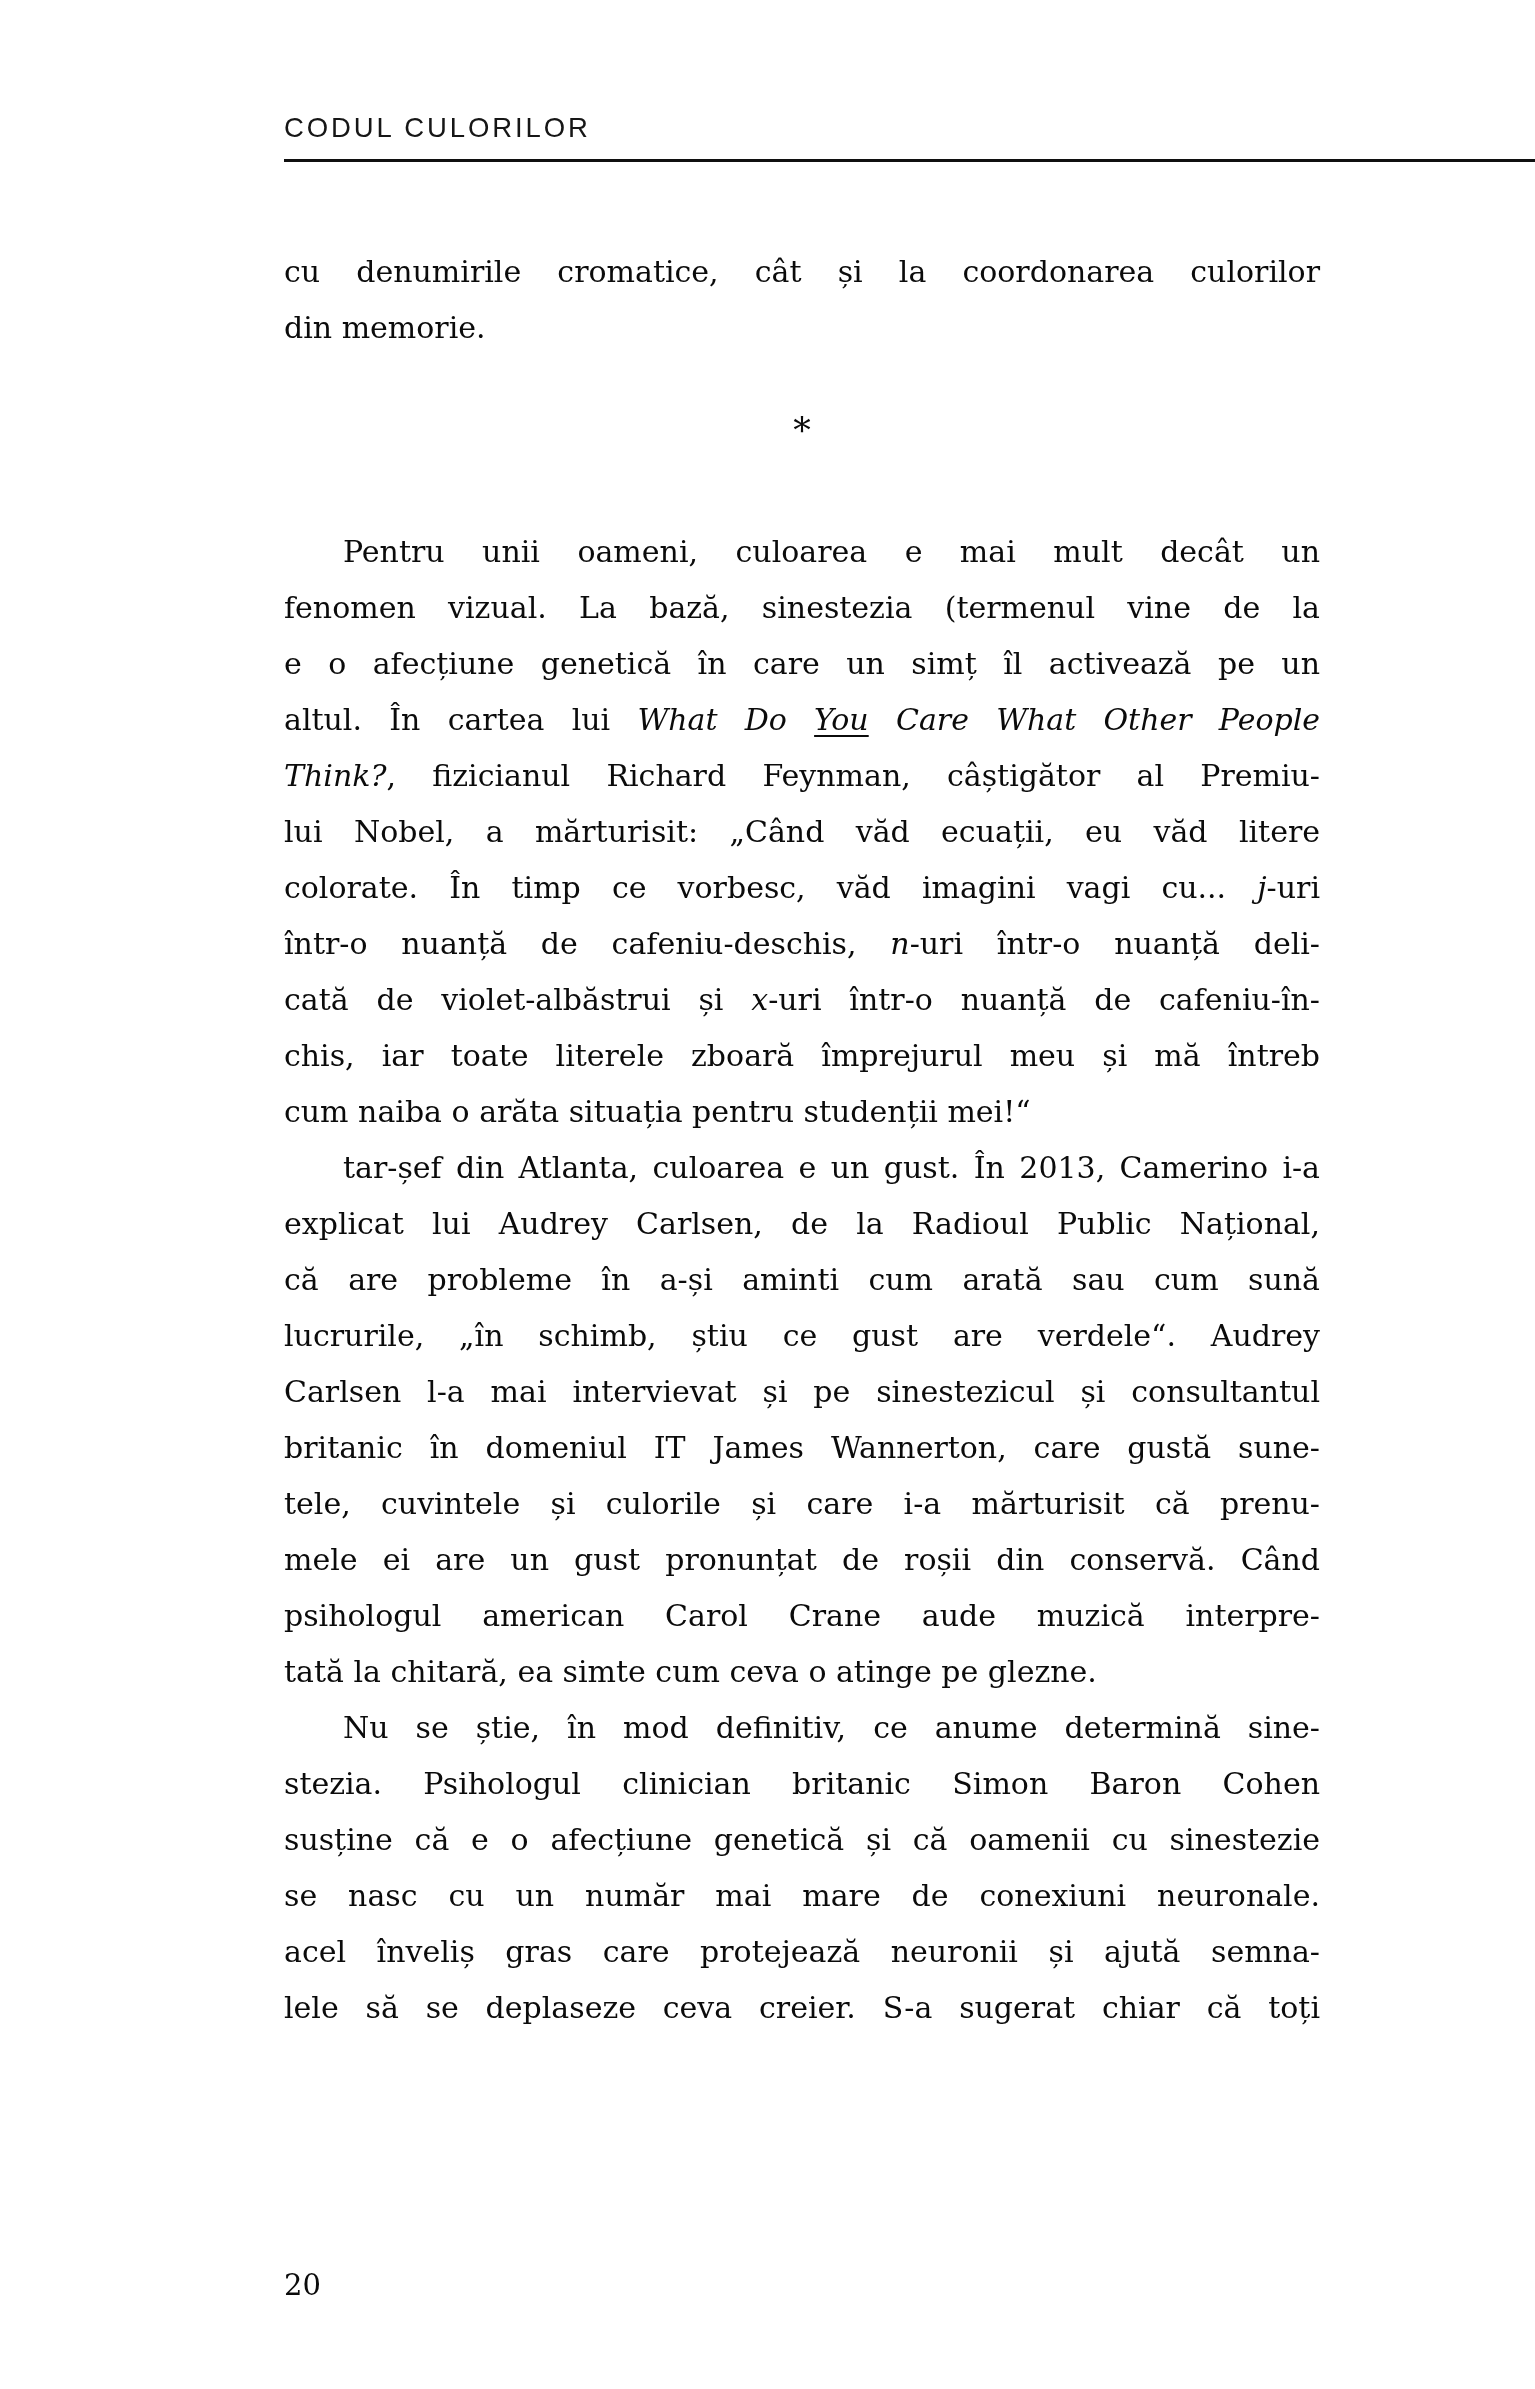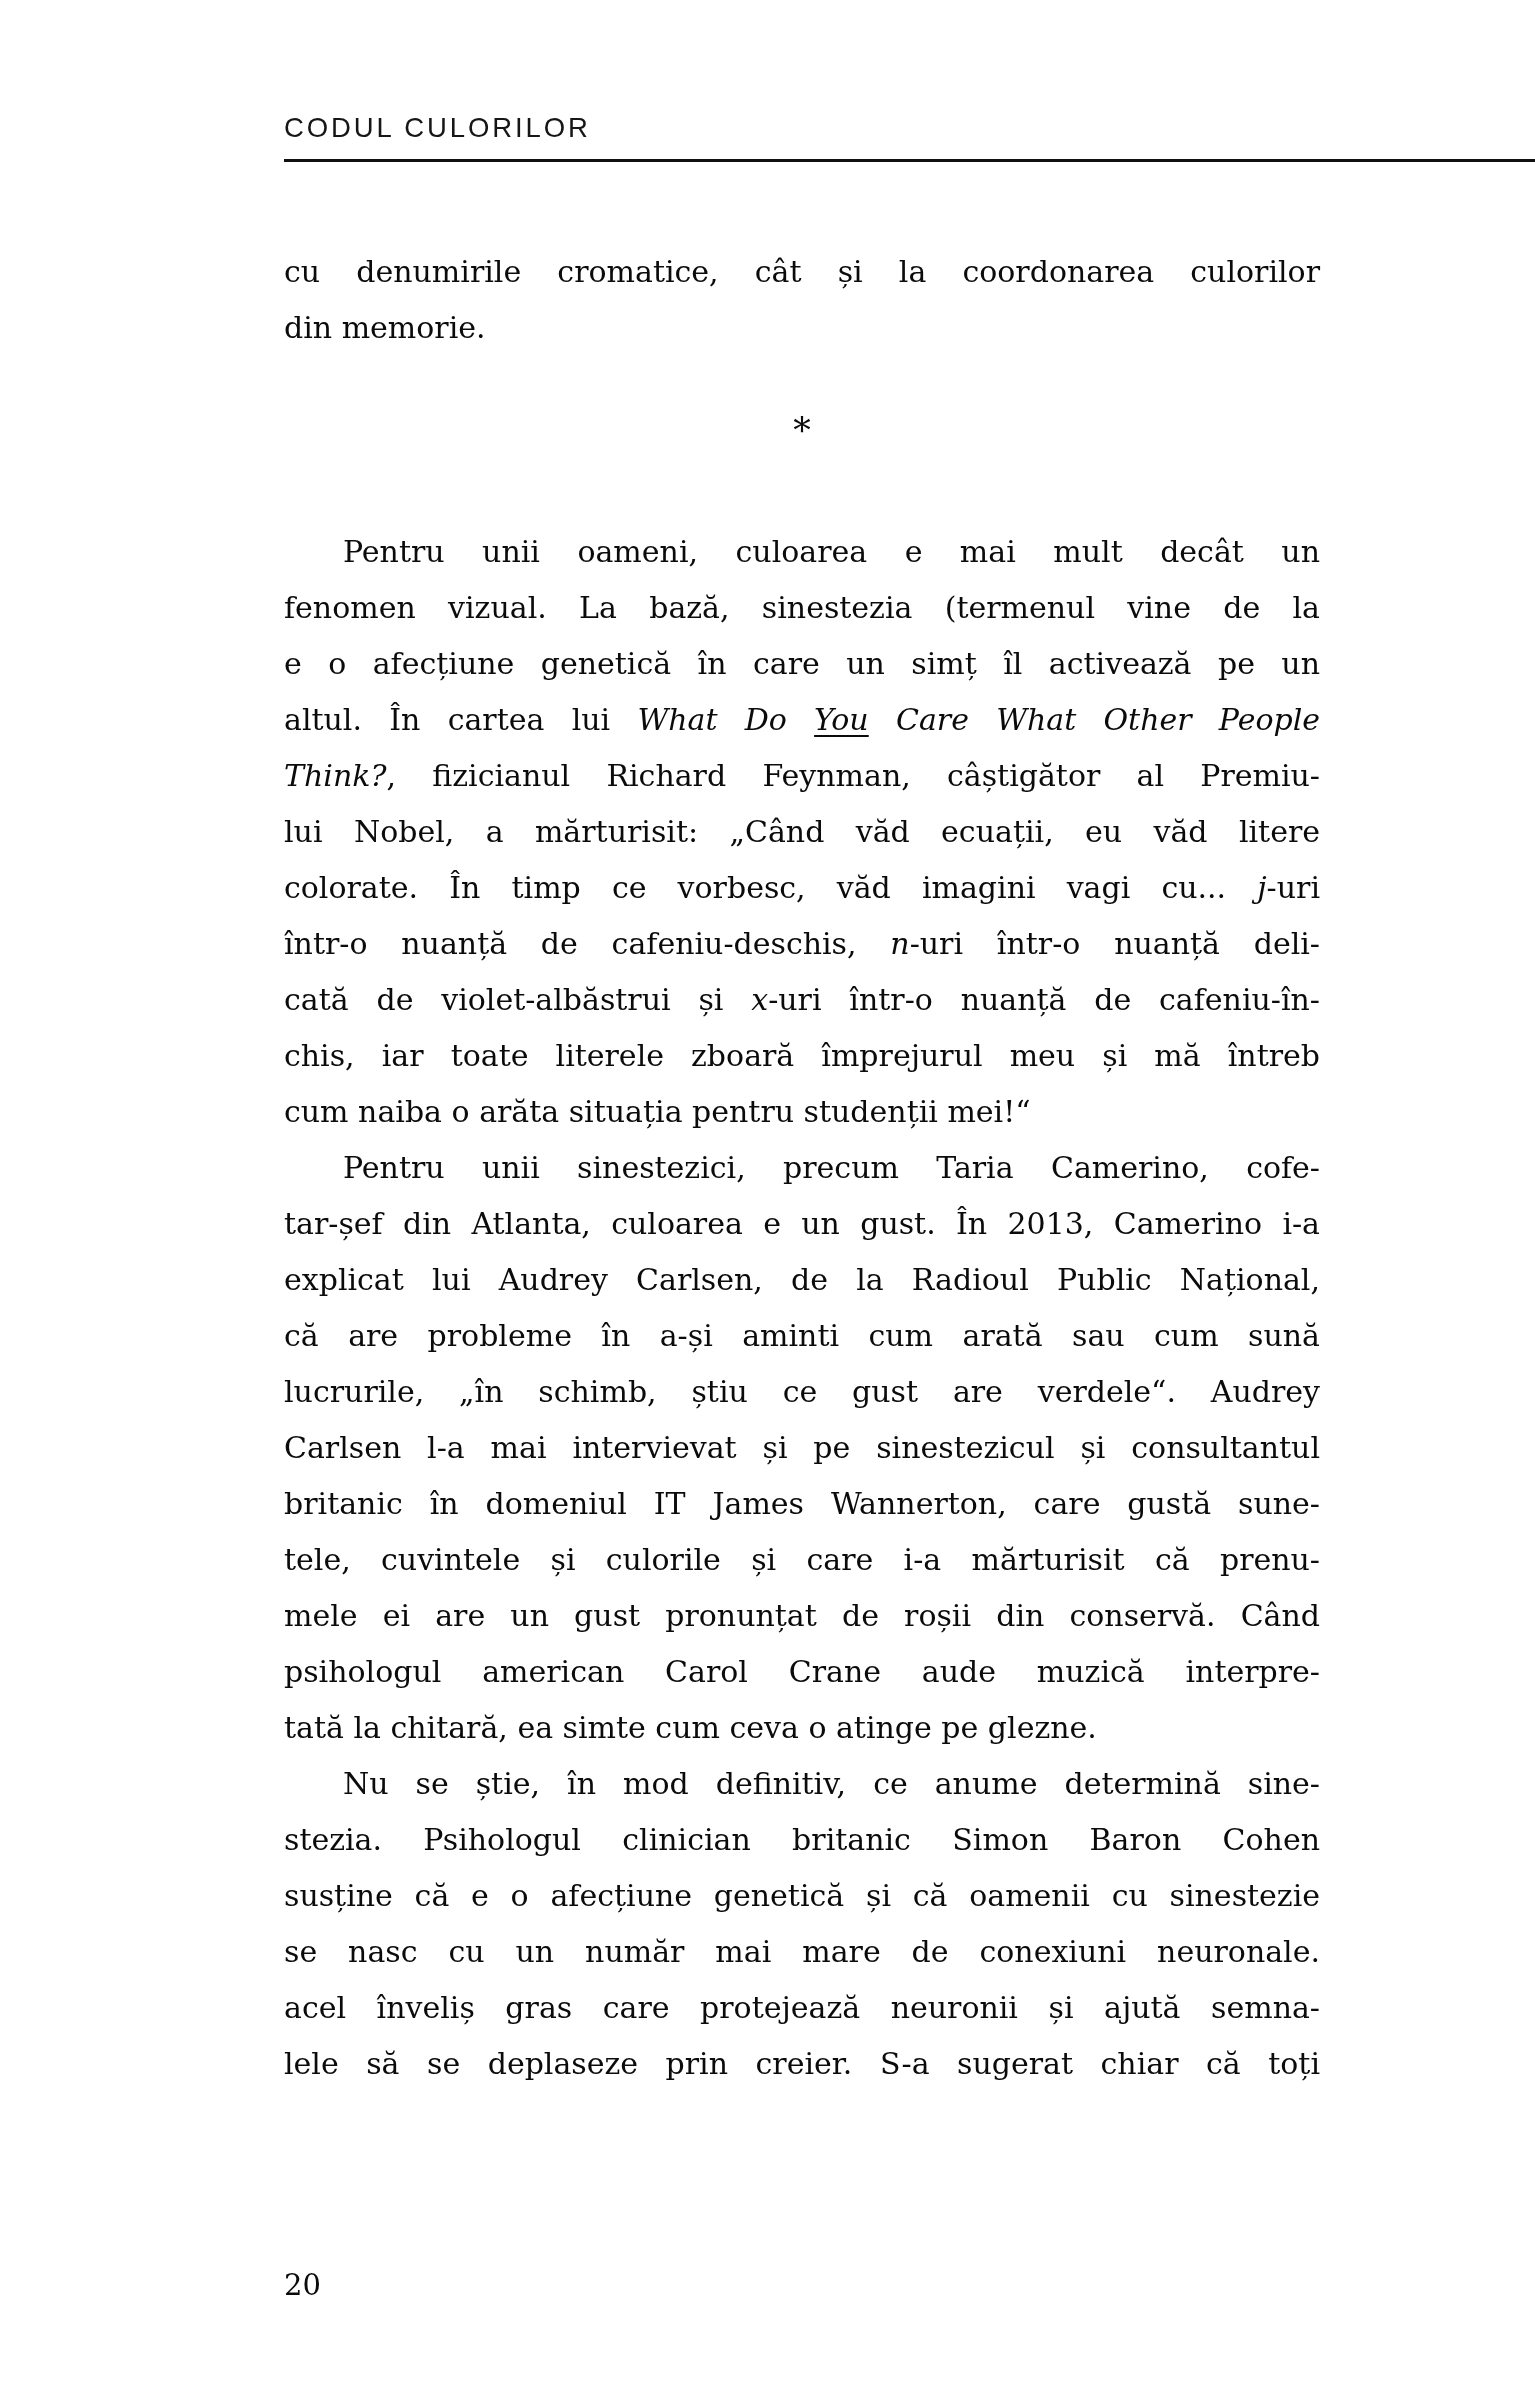--- a/index.html
+++ b/index.html
@@ -119,38 +119,37 @@
         <div class="pline"><span>altul. În cartea lui </span><span class="it">What Do </span><span class="it un">You</span><span class="it"> Care What Other People</span></div>
         <div class="pline"><span class="it">Think?</span><span>, fizicianul Richard Feynman, câștigător al Premiu-</span></div>
         <div class="pline">lui Nobel, a mărturisit: „Când văd ecuații, eu văd litere</div>
         <div class="pline"><span>colorate. În timp ce vorbesc, văd imagini vagi cu... </span><span class="it">j</span><span>-uri</span></div>
         <div class="pline"><span>într-o nuanță de cafeniu-deschis, </span><span class="it">n</span><span>-uri într-o nuanță deli-</span></div>
         <div class="pline"><span>cată de violet-albăstrui și </span><span class="it">x</span><span>-uri într-o nuanță de cafeniu-în-</span></div>
         <div class="pline">chis, iar toate literele zboară împrejurul meu și mă întreb</div>
         <div class="pline">cum naiba o arăta situația pentru studenții mei!“</div>
       </div>
     <div class="para indent">
-        <div class="pline">Pentru unii sinestezici, precum Taria Camerino, cofe-</div>
         <div class="pline">tar-șef din Atlanta, culoarea e un gust. În 2013, Camerino i-a</div>
         <div class="pline">explicat lui Audrey Carlsen, de la Radioul Public Național,</div>
         <div class="pline">că are probleme în a-și aminti cum arată sau cum sună</div>
         <div class="pline">lucrurile, „în schimb, știu ce gust are verdele“. Audrey</div>
         <div class="pline">Carlsen l-a mai intervievat și pe sinestezicul și consultantul</div>
         <div class="pline">britanic în domeniul IT James Wannerton, care gustă sune-</div>
         <div class="pline">tele, cuvintele și culorile și care i-a mărturisit că prenu-</div>
         <div class="pline">mele ei are un gust pronunțat de roșii din conservă. Când</div>
         <div class="pline">psihologul american Carol Crane aude muzică interpre-</div>
         <div class="pline">tată la chitară, ea simte cum ceva o atinge pe glezne.</div>
       </div>
     <div class="para indent cont">
         <div class="pline">Nu se știe, în mod definitiv, ce anume determină sine-</div>
         <div class="pline">stezia. Psihologul clinician britanic Simon Baron Cohen</div>
         <div class="pline">susține că e o afecțiune genetică și că oamenii cu sinestezie</div>
         <div class="pline">se nasc cu un număr mai mare de conexiuni neuronale.</div>
         <div class="pline">acel înveliș gras care protejează neuronii și ajută semna-</div>
-        <div class="pline">lele să se deplaseze prin creier. S-a sugerat chiar că toți</div>
+        <div class="pline">lele să se deplaseze ceva creier. S-a sugerat chiar că toți</div>
       </div>
   </div>
 
   <div class="pagenum">20</div>
 
 </div>
 
 
 </body></html>

